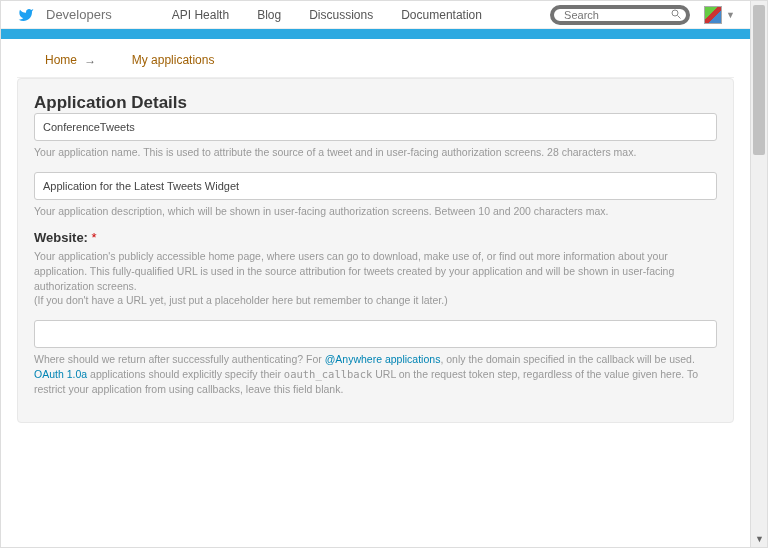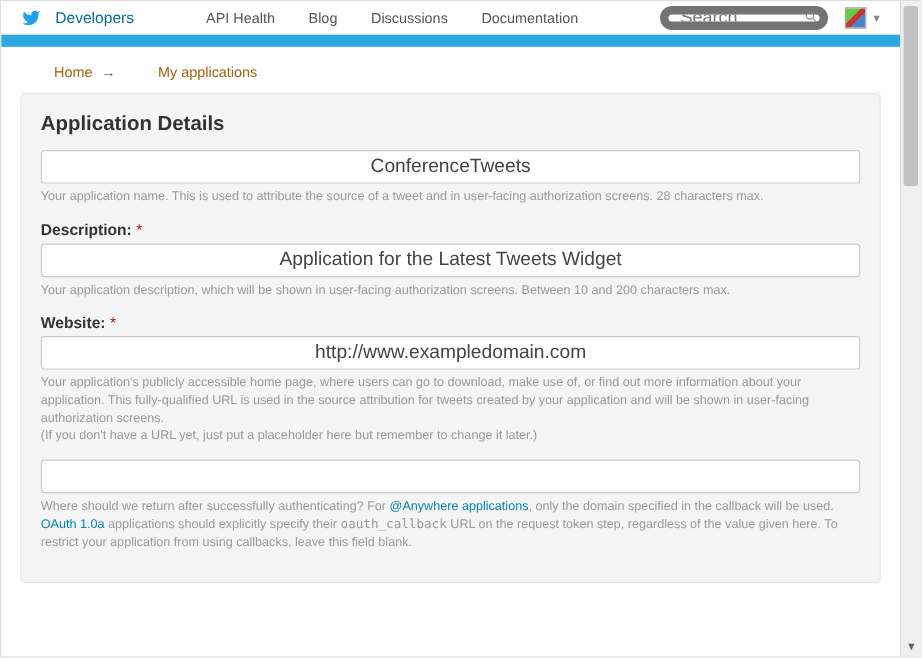--- a/index.html
+++ b/index.html
@@ -7,46 +7,46 @@
   .viewport { width: 768px; height: 548px; position: relative; overflow: hidden; border: 1px solid #ddd; }
   .scroll-ind { position: absolute; right: 0; top: 0; width: 17px; height: 100%; background: #f0f0f0; border-left: 1px solid #ddd; }
   .scroll-thumb { position: absolute; right: 2px; top: 4px; width: 12px; height: 150px; background: #c1c1c1; border-radius: 2px; }
   .scroll-arrow { position: absolute; left: 0; width: 17px; height: 17px; display: flex; align-items: center; justify-content: center; font-size: 9px; color: #666; }
   .scroll-arrow.up { top: 0; }
   .scroll-arrow.down { bottom: 0; }
   .content-area { position: absolute; left: 0; top: 0; right: 17px; height: 100%; overflow: hidden; }
 
   .topnav { height: 28px; background: #fff; display: flex; align-items: center; padding: 0 15px; border-bottom: 1px solid #eee; }
   .bird { width: 20px; height: 16px; margin-right: 10px; }
-  .brand { color: #0369a1; font-size: 13px; margin-right: 60px; }
+  .brand { color: #737373; font-size: 13px; margin-right: 60px; }
   .navlinks { display: flex; gap: 28px; }
   .navlinks a { color: #555; text-decoration: none; font-size: 12px; }
   .search-wrap { margin-left: auto; margin-right: 14px; position: relative; }
-  .search-wrap input { width: 140px; height: 20px; border: 7px solid #737373; border-radius: 10px; padding: 0 26px 0 10px; font-size: 15px; color: #888; outline: none; }
+  .search-wrap input { width: 140px; height: 20px; border: 4px solid #737373; border-radius: 10px; padding: 0 26px 0 10px; font-size: 11px; color: #888; outline: none; }
   .search-wrap .mag { position: absolute; right: 8px; top: 3px; width: 12px; height: 12px; color: #888; }
   .avatar-wrap { display: flex; align-items: center; gap: 4px; }
   .avatar { width: 18px; height: 18px; background: linear-gradient(135deg,#6c4 0%,#6c4 40%,#c33 40%,#c33 60%,#48c 60%); border: 1px solid #aaa; }
   .caret { font-size: 9px; color: #888; }
 
   .bluebar { height: 10px; background: #2ca9e1; }
 
   .main { padding: 10px 16px 0 16px; }
   .breadcrumb { font-size: 12px; padding: 4px 0 10px 0; border-bottom: 1px solid #eee; }
   .breadcrumb a { color: #a16207; text-decoration: none; margin-left: 28px; }
   .breadcrumb .sep { color: #666; margin: 0 4px; }
 
   h1 { font-size: 30px; font-weight: bold; color: #222; margin: 16px 0 18px 0; font-family: Georgia, 'Times New Roman', serif; letter-spacing: -0.5px; }
 
   .panel { background: #f5f5f5; border: 1px solid #e8e8e8; border-radius: 4px; padding: 14px 16px; }
-  .panel h2 { font-size: 17px; font-weight: bold; color: #333; margin-bottom: 12px; }
+  .panel h2 { font-size: 17px; font-weight: bold; color: #333; }
 
   .field { margin-bottom: 12px; }
   .field label { display: block; font-size: 13px; font-weight: bold; color: #333; margin-bottom: 4px; }
   .req { color: #c00; font-weight: normal; }
-  .field input[type=text] { width: 100%; height: 28px; border: 1px solid #ccc; border-radius: 3px; padding: 0 8px; font-size: 16px; color: #444; outline: none; background: #fff; text-align: center; }
+  .field input[type=text] { width: 100%; height: 28px; border: 1px solid #ccc; border-radius: 3px; padding: 0 8px; font-size: 11px; color: #444; outline: none; background: #fff; }
   .help { font-size: 10.5px; color: #999; margin-top: 4px; line-height: 1.4; }
   .help a { color: #0084b4; text-decoration: none; }
   .help code { font-family: monospace; font-size: 10.5px; }
 </style>
 </head>
 <body>
 
 <div class="viewport">
   <div class="content-area">
 
@@ -86,28 +86,26 @@
 
       <div class="panel">
         <h2>Application Details</h2>
 
         <div class="field">
           <input type="text" value="ConferenceTweets" style="">
           <div class="help">Your application name. This is used to attribute the source of a tweet and in user-facing authorization screens. 28 characters max.</div>
         </div>
 
         <div class="field">
-          <label><span>Description:</span> <span class="req">*</span></label>
           <input type="text" value="Application for the Latest Tweets Widget" style="">
           <div class="help">Your application description, which will be shown in user-facing authorization screens. Between 10 and 200 characters max.</div>
         </div>
 
         <div class="field">
           <label><span>Website:</span> <span class="req">*</span></label>
-          <input type="text" value="http://www.exampledomain.com" style="">
           <div class="help">
             <span>Your application's publicly accessible home page, where users can go to download, make use of, or find out more information about your application. This fully-qualified URL is used in the source attribution for tweets created by your application and will be shown in user-facing authorization screens.</span><br>
             <span>(If you don't have a URL yet, just put a placeholder here but remember to change it later.)</span>
           </div>
         </div>
 
         <div class="field">
           <input type="text" value="" style="">
           <div class="help">
             <span>Where should we return after successfully authenticating? For </span><a href="#">@Anywhere applications</a><span>, only the domain specified in the callback will be used. </span><a href="#">OAuth 1.0a</a><span> applications should explicitly specify their </span><code>oauth_callback</code><span> URL on the request token step, regardless of the value given here. To restrict your application from using callbacks, leave this field blank.</span>

